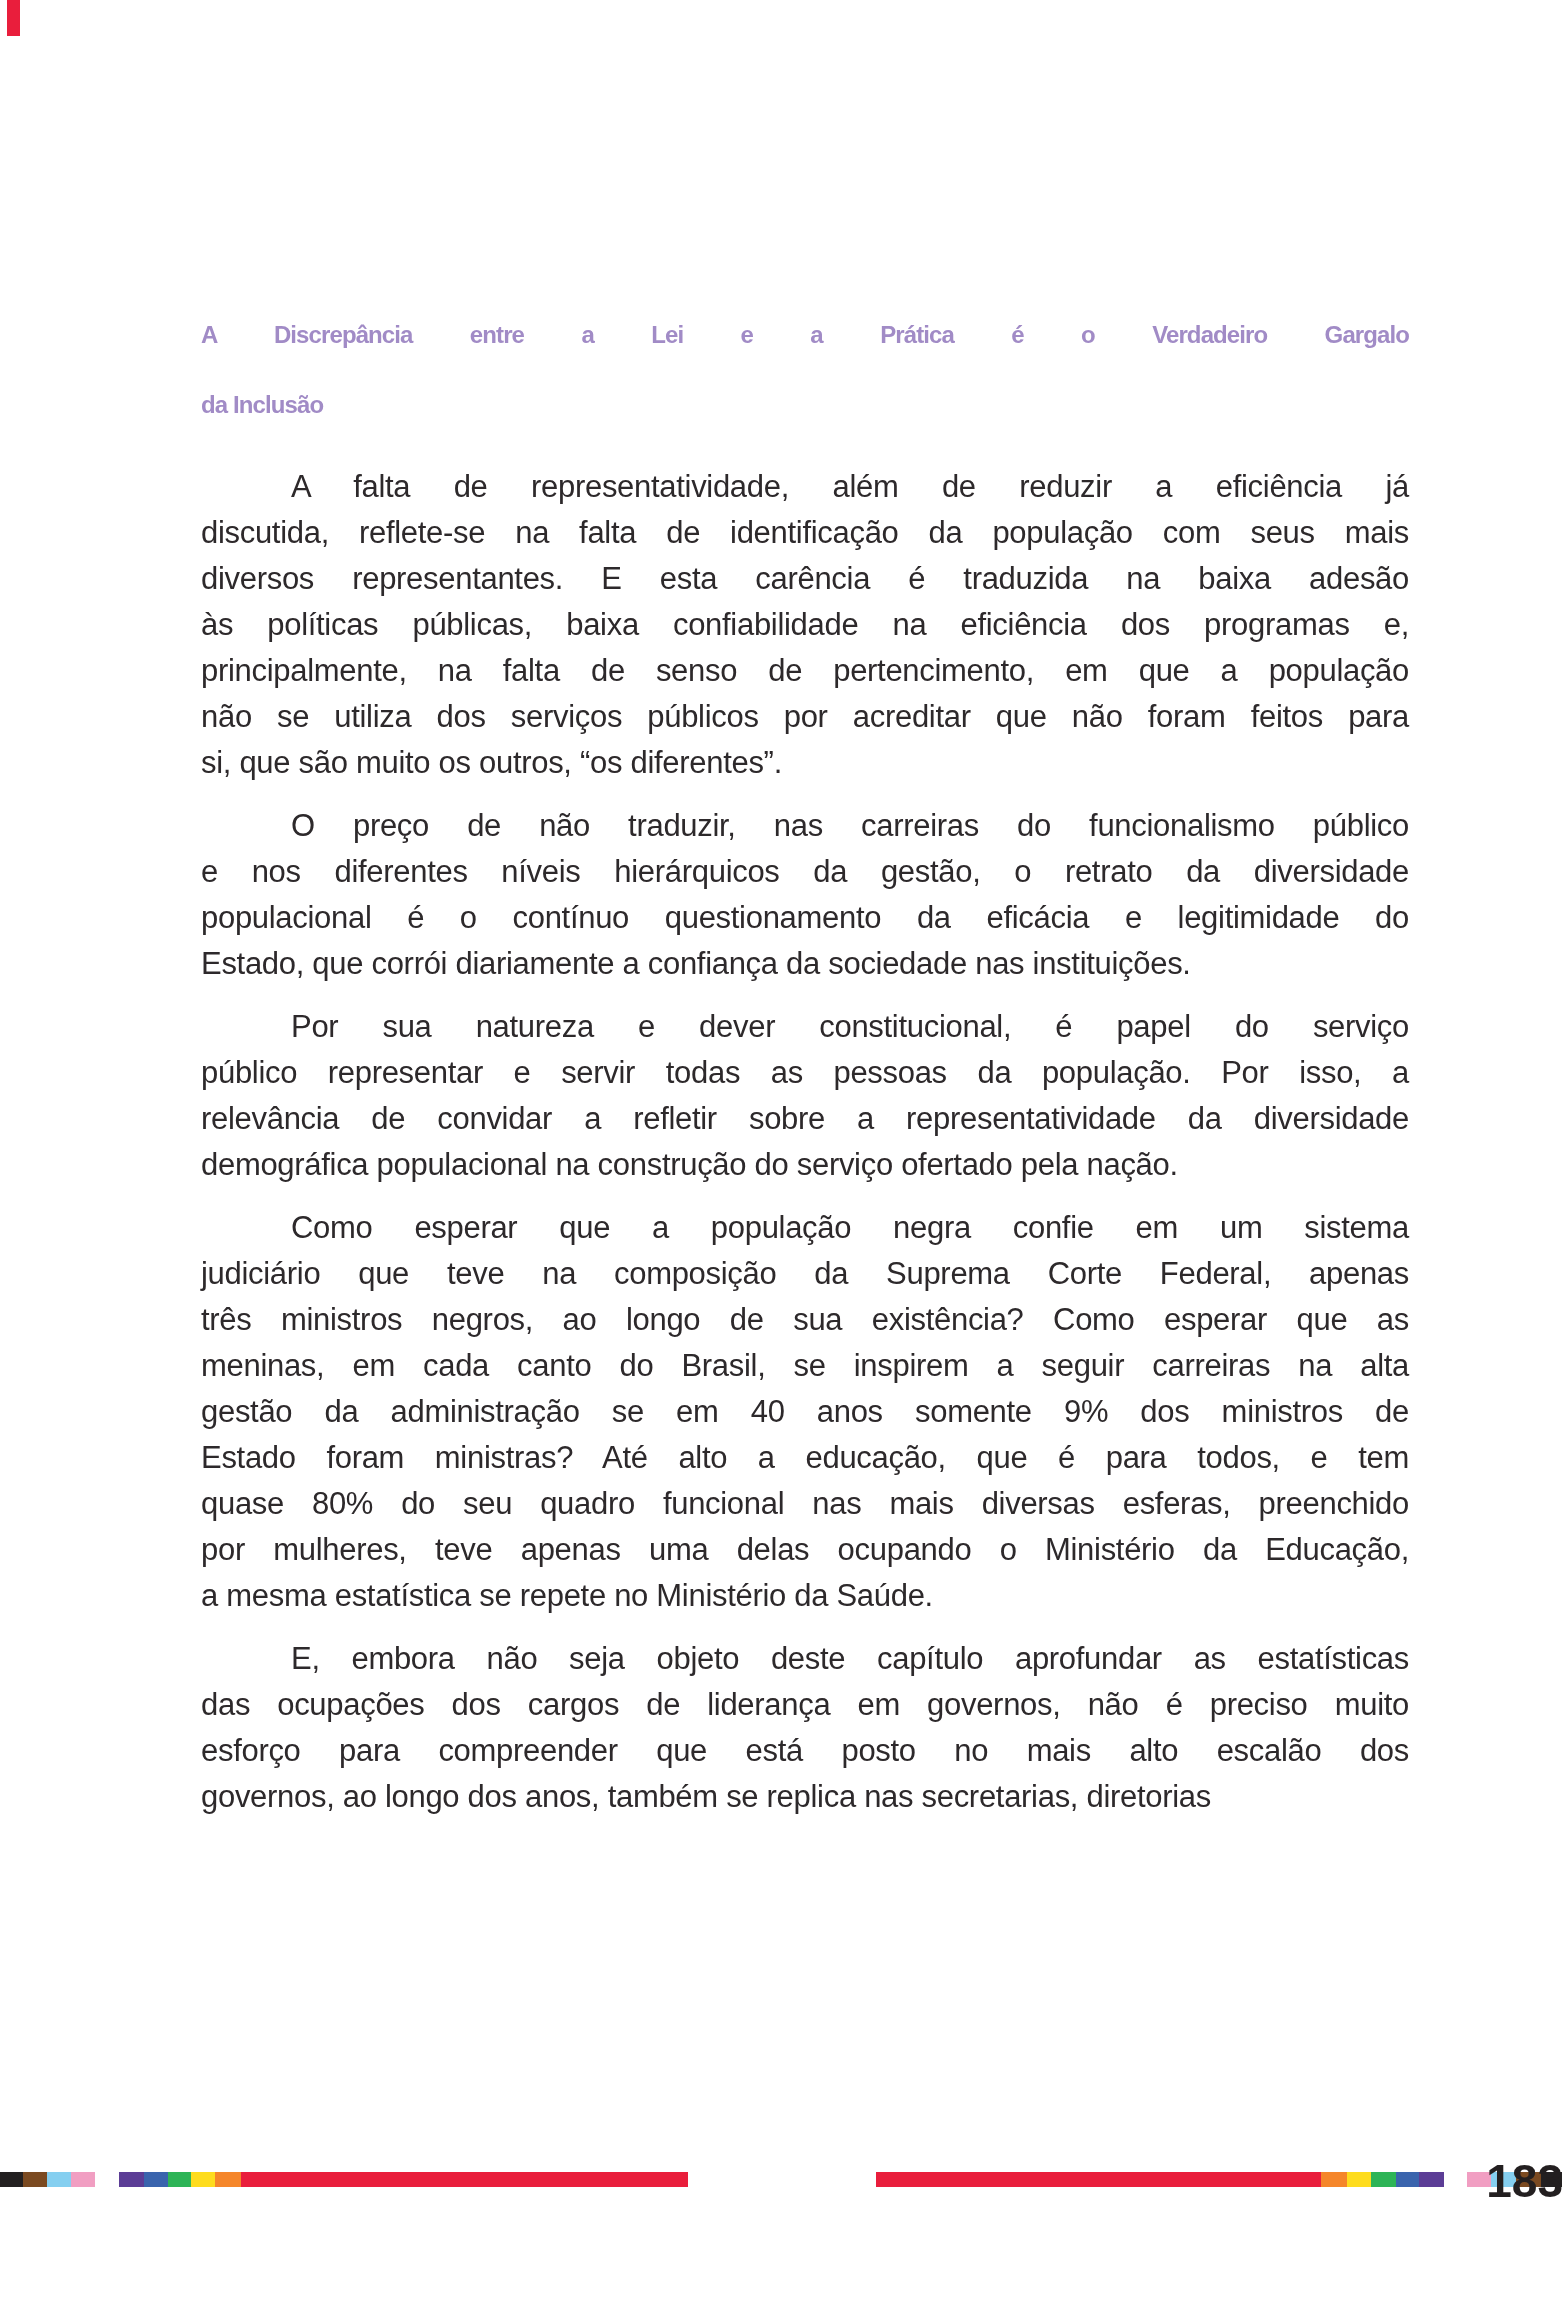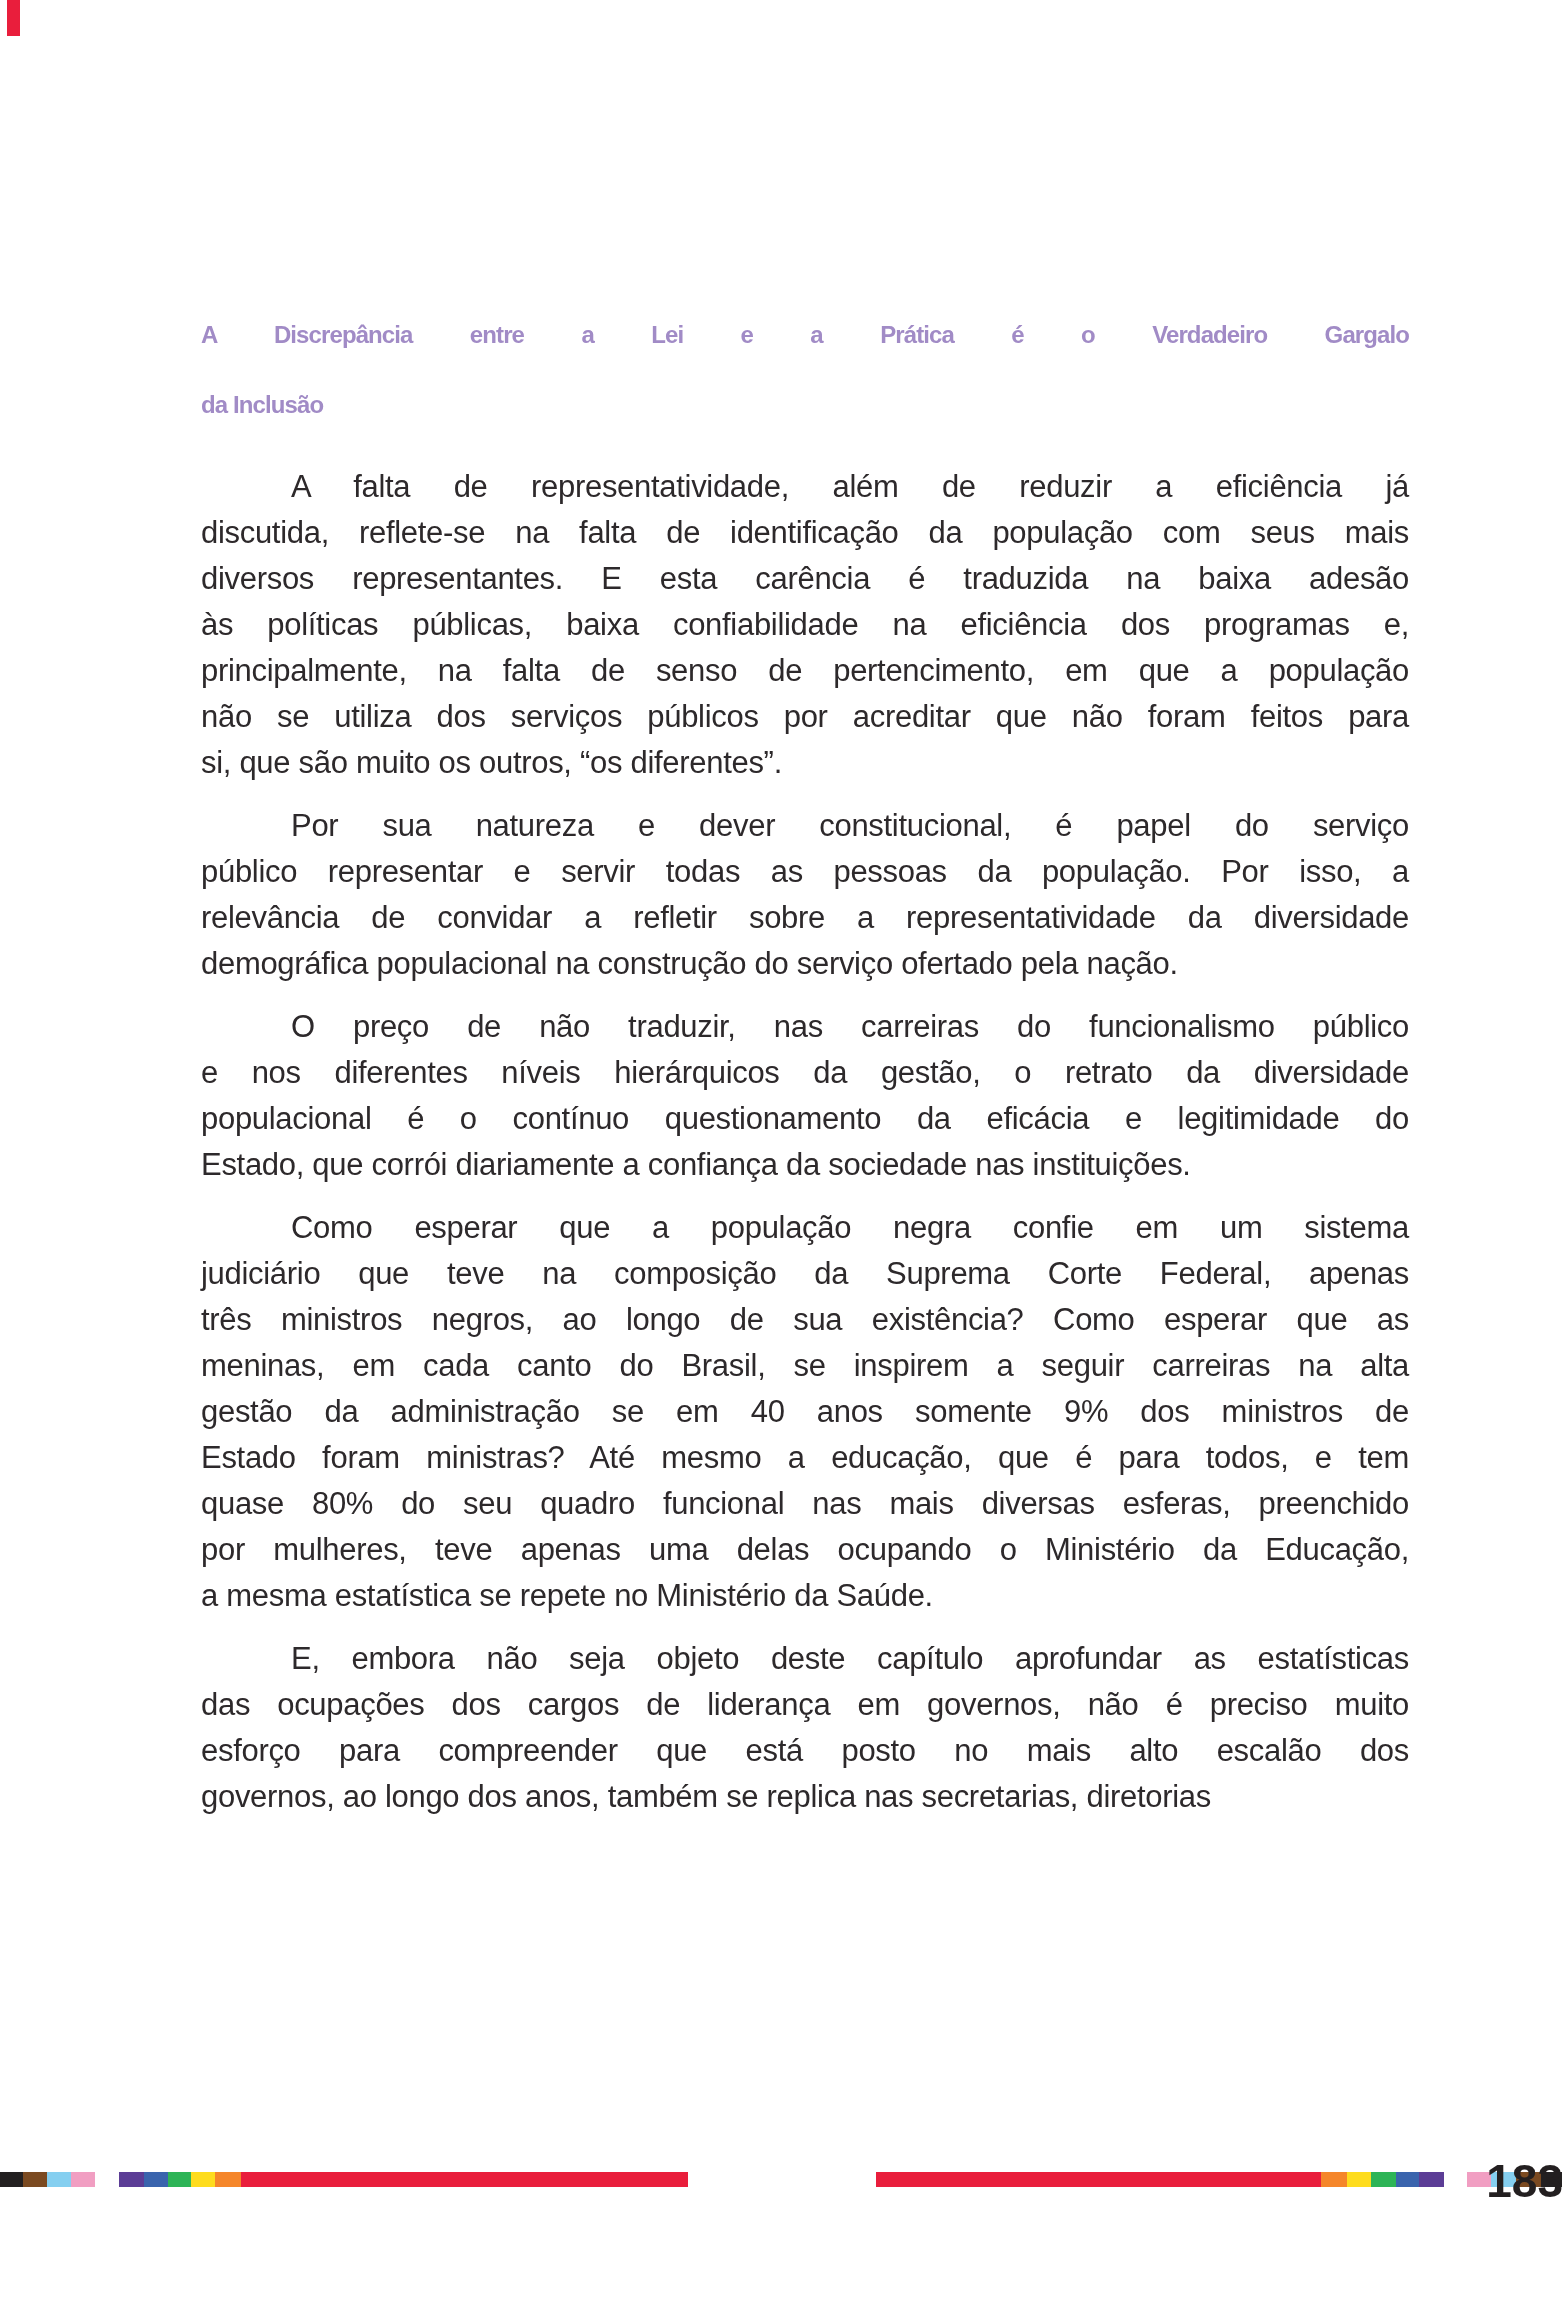--- a/index.html
+++ b/index.html
@@ -96,41 +96,41 @@
       <span class="line first">A falta de representatividade, além de reduzir a eficiência já</span>
       <span class="line">discutida, reflete-se na falta de identificação da população com seus mais</span>
       <span class="line">diversos representantes. E esta carência é traduzida na baixa adesão</span>
       <span class="line">às políticas públicas, baixa confiabilidade na eficiência dos programas e,</span>
       <span class="line">principalmente, na falta de senso de pertencimento, em que a população</span>
       <span class="line">não se utiliza dos serviços públicos por acreditar que não foram feitos para</span>
       <span class="line last">si, que são muito os outros, “os diferentes”.</span>
     </div>
 
     <div class="para">
+      <span class="line first">O preço de não traduzir, nas carreiras do funcionalismo público</span>
+      <span class="line">e nos diferentes níveis hierárquicos da gestão, o retrato da diversidade</span>
+      <span class="line">populacional é o contínuo questionamento da eficácia e legitimidade do</span>
+      <span class="line last">Estado, que corrói diariamente a confiança da sociedade nas instituições.</span>
+    </div>
+
+    <div class="para">
       <span class="line first">Por sua natureza e dever constitucional, é papel do serviço</span>
       <span class="line">público representar e servir todas as pessoas da população. Por isso, a</span>
       <span class="line">relevância de convidar a refletir sobre a representatividade da diversidade</span>
       <span class="line last">demográfica populacional na construção do serviço ofertado pela nação.</span>
-    </div>
-
-    <div class="para">
-      <span class="line first">O preço de não traduzir, nas carreiras do funcionalismo público</span>
-      <span class="line">e nos diferentes níveis hierárquicos da gestão, o retrato da diversidade</span>
-      <span class="line">populacional é o contínuo questionamento da eficácia e legitimidade do</span>
-      <span class="line last">Estado, que corrói diariamente a confiança da sociedade nas instituições.</span>
     </div>
 
 
     <div class="para">
       <span class="line first">Como esperar que a população negra confie em um sistema</span>
       <span class="line">judiciário que teve na composição da Suprema Corte Federal, apenas</span>
       <span class="line">três ministros negros, ao longo de sua existência? Como esperar que as</span>
       <span class="line">meninas, em cada canto do Brasil, se inspirem a seguir carreiras na alta</span>
       <span class="line">gestão da administração se em 40 anos somente 9% dos ministros de</span>
-      <span class="line">Estado foram ministras? Até mesmo a educação, que é para todos, e tem</span>
+      <span class="line">Estado foram ministras? Até alto a educação, que é para todos, e tem</span>
       <span class="line">quase 80% do seu quadro funcional nas mais diversas esferas, preenchido</span>
       <span class="line">por mulheres, teve apenas uma delas ocupando o Ministério da Educação,</span>
       <span class="line last">a mesma estatística se repete no Ministério da Saúde.</span>
     </div>
 
     <div class="para">
       <span class="line first">E, embora não seja objeto deste capítulo aprofundar as estatísticas</span>
       <span class="line">das ocupações dos cargos de liderança em governos, não é preciso muito</span>
       <span class="line">esforço para compreender que está posto no mais alto escalão dos</span>
       <span class="line last">governos, ao longo dos anos, também se replica nas secretarias, diretorias</span>

